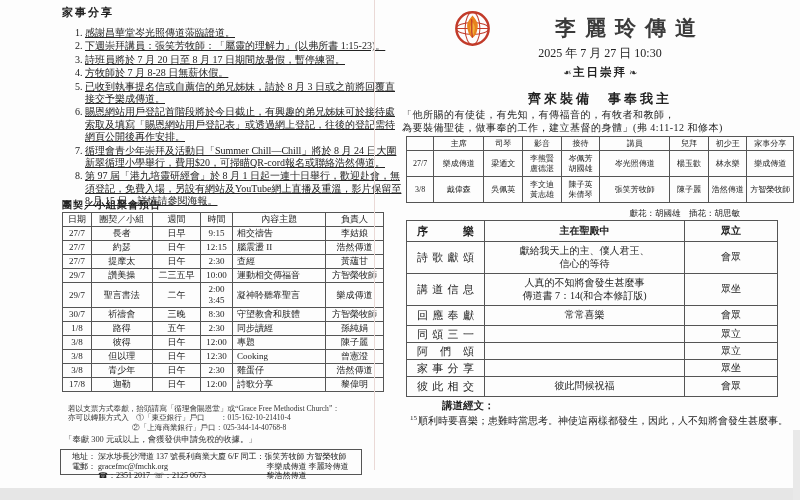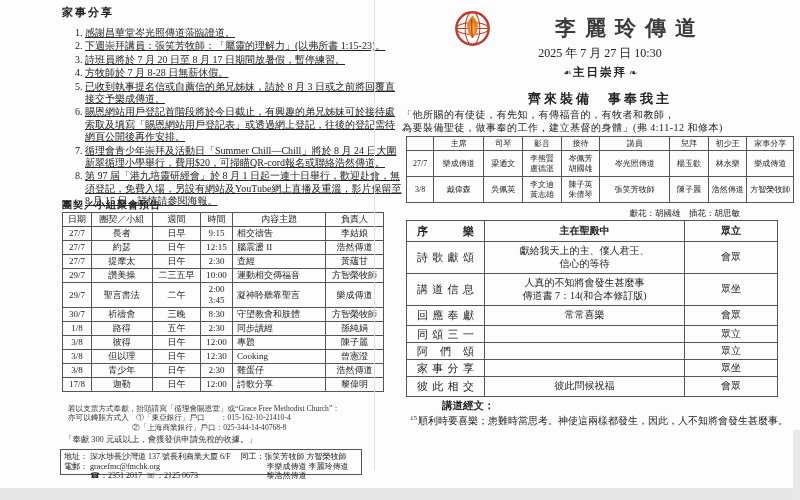--- a/index.html
+++ b/index.html
@@ -29,21 +29,21 @@
   .fs-table th,.fs-table td{border:1px solid #555;padding:1px 2px;text-align:center;font-weight:normal;}
   .fs-table td.lft{text-align:left;padding-left:4px;}
   .pre{white-space:pre-line;}
   .cheque{position:absolute;left:10px;top:404px;width:316px;font-size:7.6px;line-height:9.4px;color:#333;}
   .cheque .ind{margin-left:64px;}
   .receipt{position:absolute;left:6px;top:434px;font-size:8.4px;color:#333;}
   .contact-box{position:absolute;left:2px;top:449px;width:302px;height:26px;
                border:1.5px solid #555;display:flex;font-size:8px;line-height:9.6px;padding:2px 3px;box-sizing:border-box;}
   .c-left{width:60%;}
   .c-row{display:flex;}
-  .c-label{width:26px;flex:none;}
+  .c-label{width:26px;flex:none;margin-left:8px;}
   .c-right{width:40%;}
   .c-indent{padding-left:26px;}
   .logo{position:absolute;left:52px;top:10px;width:37px;height:37px;}
   .church-name{position:absolute;left:60px;top:14px;width:336px;text-align:center;
                font-size:21px;font-weight:600;letter-spacing:9px;color:#3b3b3b;}
   .rp-date{position:absolute;left:0;top:45px;width:396px;text-align:center;font-size:12px;}
   .rp-service{position:absolute;left:0;top:65px;width:396px;text-align:center;
               font-size:11.5px;font-weight:bold;letter-spacing:2px;}
   .orn{font-size:10px;font-weight:normal;display:inline-block;margin:0 2px;color:#333;}
   .orn-flip{transform:scaleX(-1);}

